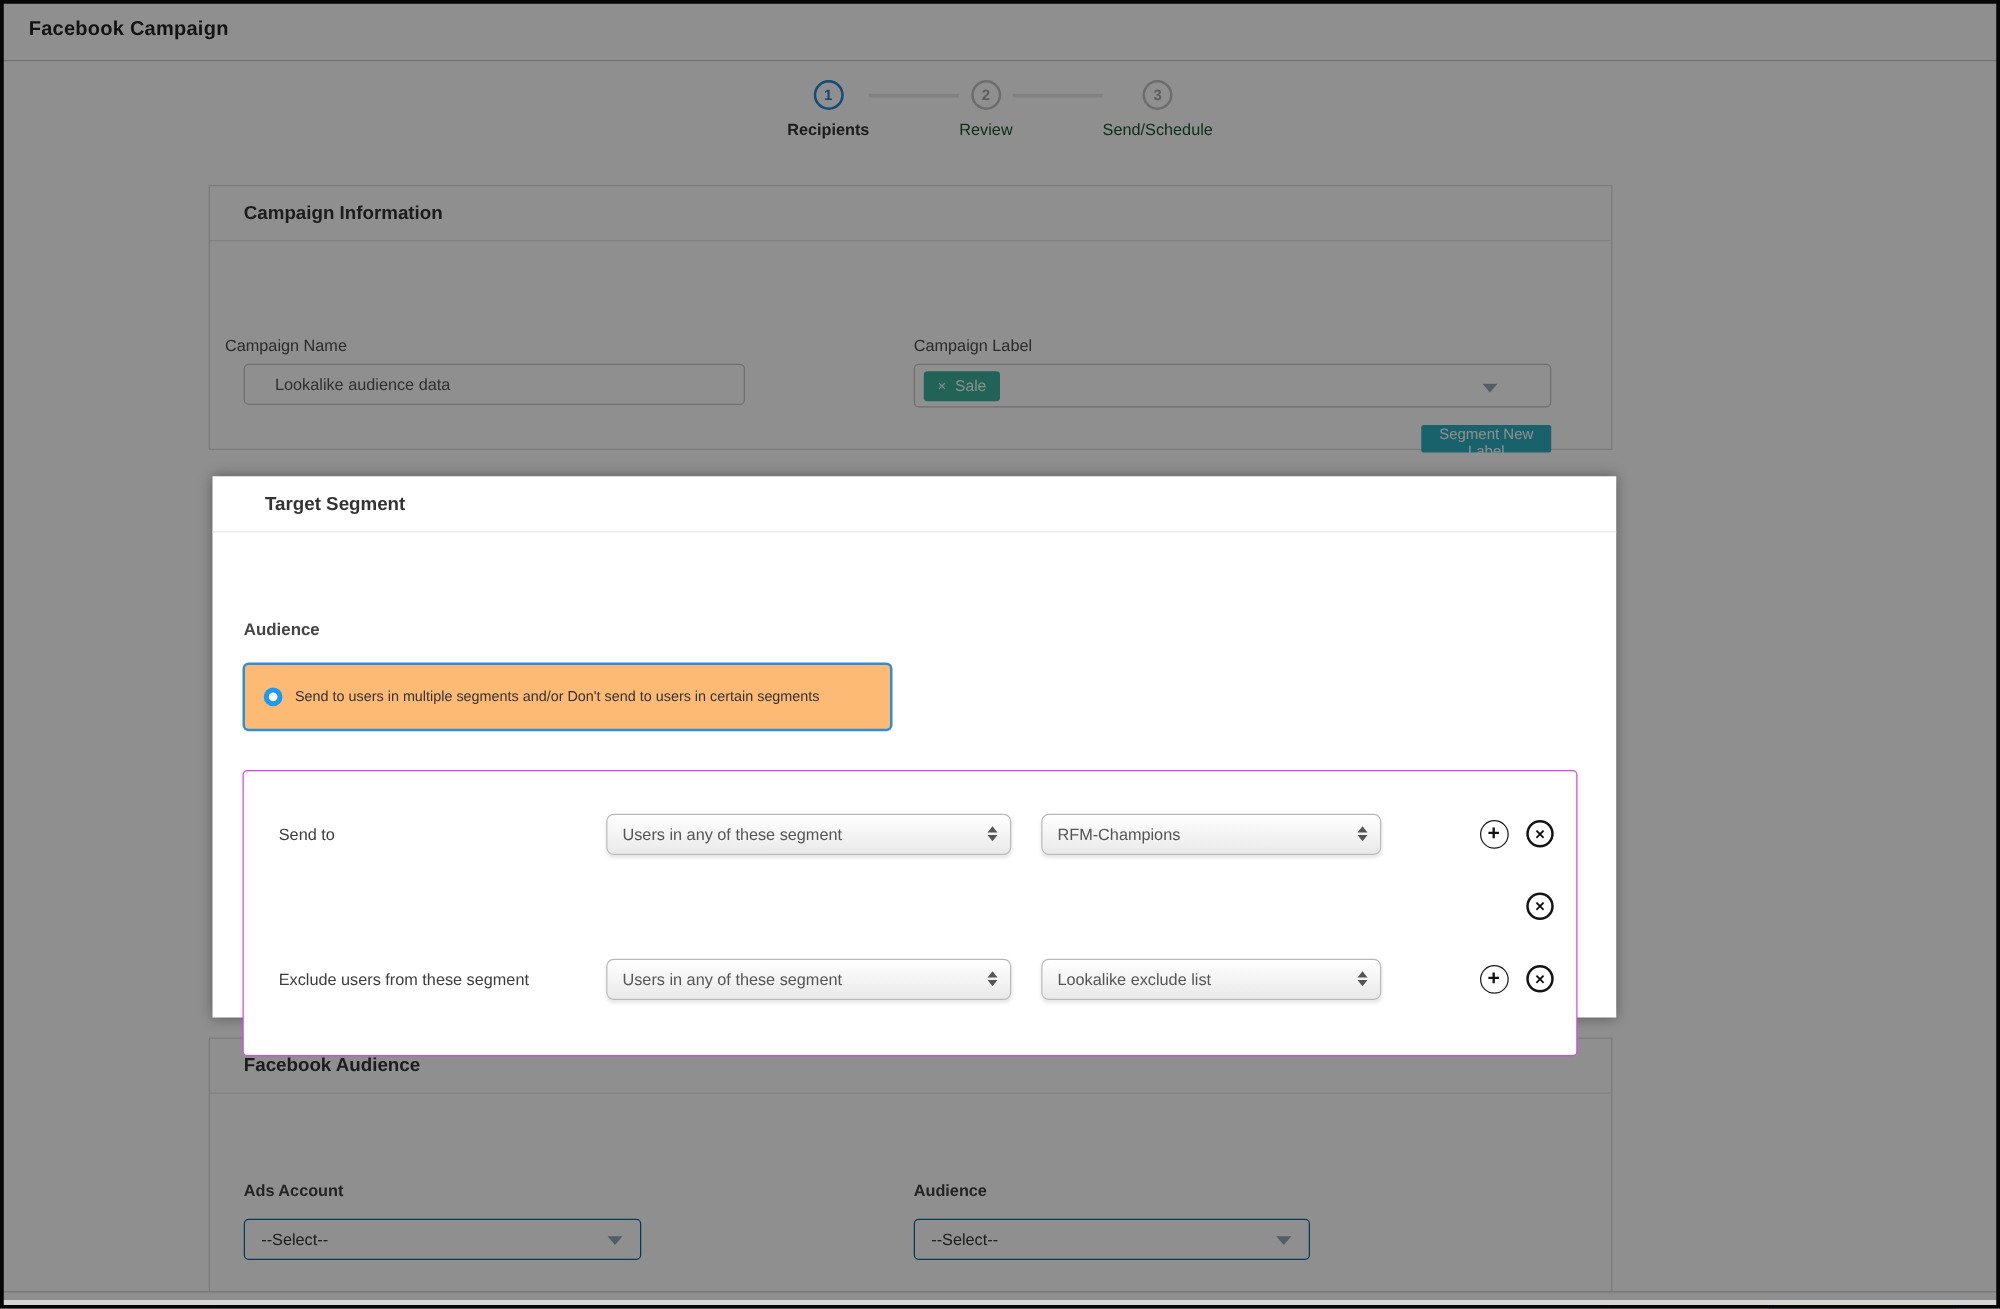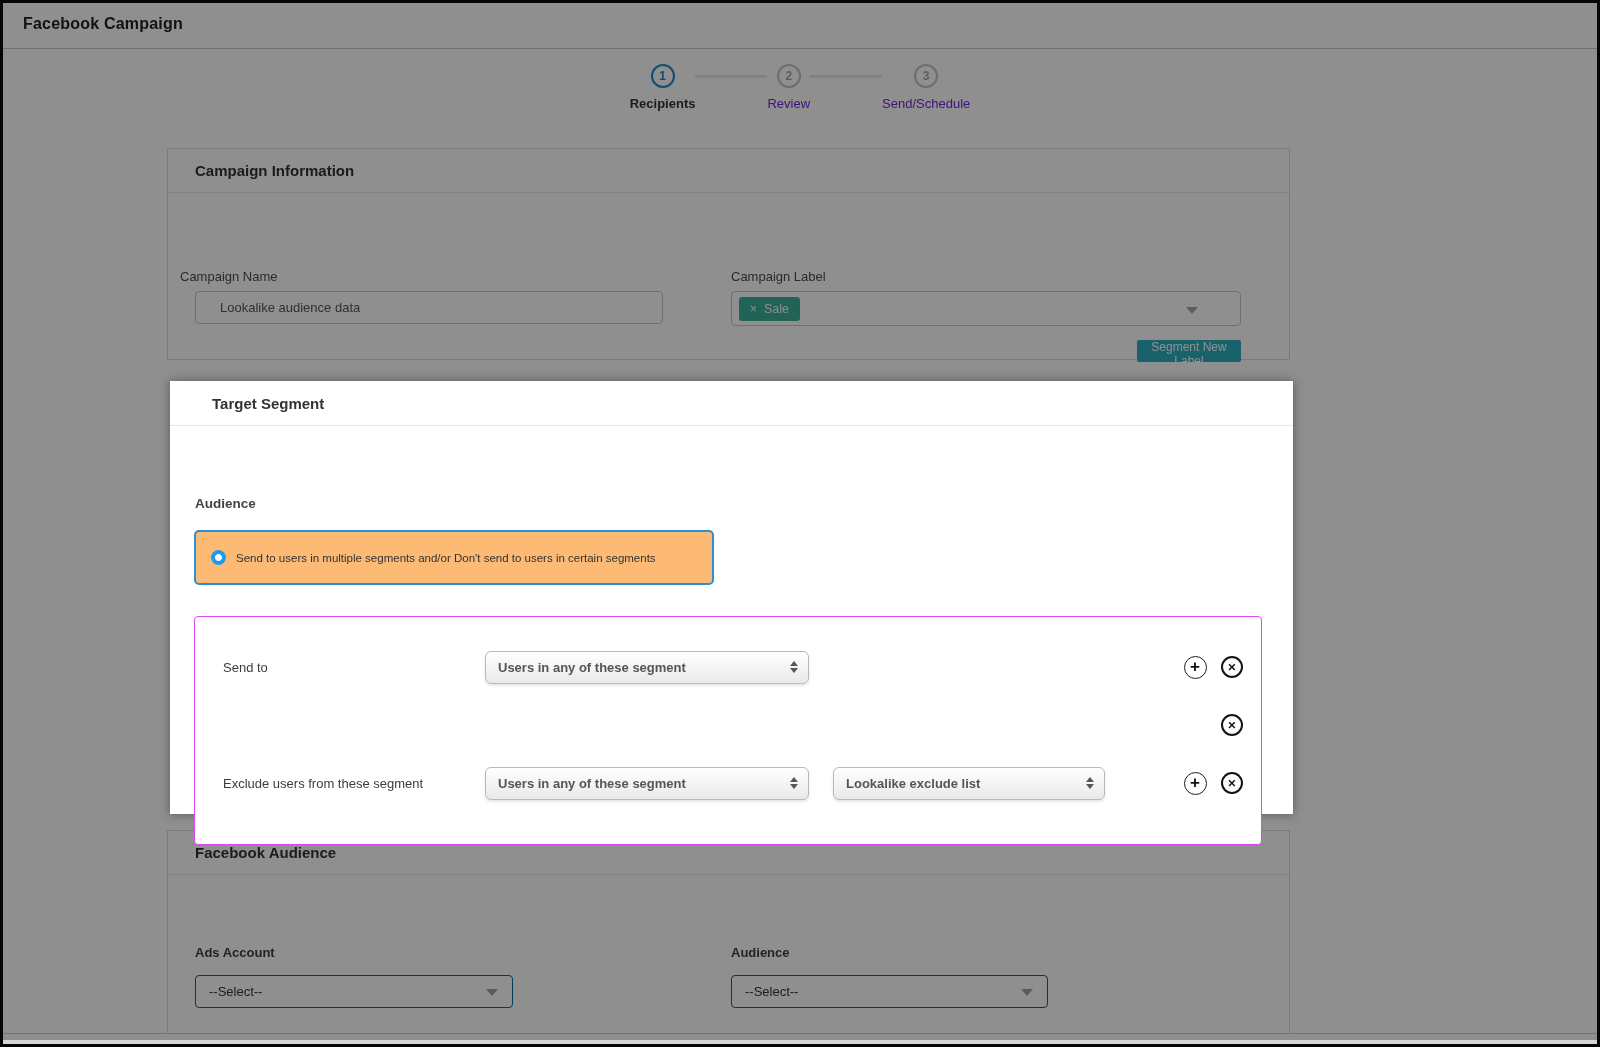--- a/index.html
+++ b/index.html
@@ -11,21 +11,21 @@
   
   .topbar { position:absolute; top:0; left:0; right:0; height:49px; background:#fff;
             border-bottom:1px solid #c9c9c9; display:flex; align-items:center; padding-left:23px; }
   .topbar h1 { font-size:16px; font-weight:bold; color:#222; letter-spacing:.2px; }
 
   
   .stepper { position:absolute; top:64px; left:0; right:0; display:flex; justify-content:center; align-items:flex-start; }
   .step { display:flex; flex-direction:column; align-items:center; }
   .step .circle { width:24px; height:24px; border-radius:50%; border:2px solid #c3c3c3; color:#a8a8a8;
                   display:flex; align-items:center; justify-content:center; font-size:12px; font-weight:bold; background:#fff; }
-  .step .slabel { margin-top:8px; font-size:13px; color:#6d28d9; white-space:nowrap; }
+  .step .slabel { margin-top:8px; font-size:13px; color:#14532d; white-space:nowrap; }
   .step.active .circle { border-color:#2386D0; color:#2386D0; }
   .step.active .slabel { color:#333; font-weight:bold; }
   .connector { width:72px; height:3px; background:#e6e6e6; margin-top:11px; }
 
   
   .card { position:absolute; background:#fff; border:1px solid #dcdcdc; }
   .card-header { height:44px; display:flex; align-items:center; padding-left:27px;
                  border-bottom:1px solid #e7e7e7; font-size:15px; font-weight:bold; color:#333; }
   .card-body { position:relative; }
 
@@ -58,21 +58,21 @@
   .seg-row { display:grid; grid-template-columns:262px 324px 24px 272px 70px 40px 34px;
              align-items:center; height:48px; margin-bottom:10px; }
   .c-label { grid-column:1; font-size:13px; color:#3c3c3c; padding-right:14px; }
   .c-sel1  { grid-column:2; }
   .c-sel2  { grid-column:4; }
   .c-add   { grid-column:6; justify-self:center; }
   .c-rem   { grid-column:7; justify-self:center; }
 
   .sel { position:relative; height:33px; width:100%; border:1px solid #b9b9b9; border-radius:6px;
          background:linear-gradient(#ffffff, #e9e9e9); box-shadow:0 2px 3px rgba(0,0,0,.10);
-         display:flex; align-items:center; padding:0 32px 0 12px; font-size:13px; color:#555; cursor:pointer;font-weight:bold; }
+         display:flex; align-items:center; padding:0 32px 0 12px; font-size:13px; color:#555; cursor:pointer; }
   .sel .arrows { position:absolute; right:10px; top:50%; transform:translateY(-50%);
                  display:flex; flex-direction:column; gap:2px; }
   .tri-up   { width:0; height:0; border-left:4px solid transparent; border-right:4px solid transparent; border-bottom:5px solid #555; }
   .tri-down { width:0; height:0; border-left:4px solid transparent; border-right:4px solid transparent; border-top:5px solid #555; }
 
   .icon-add { width:23px; height:23px; border:1.6px solid #1d1d1d; border-radius:50%; background:#fff; color:#111;
               display:flex; align-items:center; justify-content:center; font-size:17px; font-weight:600; cursor:pointer; }
   .icon-remove { width:22px; height:22px; border:2.6px solid #141414; border-radius:50%; background:#fff; color:#0e0e0e;
                  display:flex; align-items:center; justify-content:center; font-size:10.5px; font-weight:bold; cursor:pointer; }
 
@@ -121,21 +121,21 @@
         <span>3</span>
       </div>
     <div class="slabel">Send/Schedule</div>
   </div>
 </div>
 
 <section class="card card-campaign">
   <div class="card-header">Campaign Information</div>
   <div class="card-body">
     <div class="field-label" style="left:12px; top:76px;">Campaign Name</div>
-    <input class="text-input" style="left: 27px; top: 98px; width: 468px; padding-left: 24px;" value="Lookalike audience data">
+    <input class="text-input" style="left: 27px; top: 98px; width: 401px; padding-left: 24px;" value="Lookalike audience data">
     <div class="field-label" style="left:563px; top:76px;">Campaign Label</div>
     <div class="label-box" style="left:563px; top:98px; width:510px;">
       <span class="tag">
         <span class="tag-x">×</span>
         <span>Sale</span>
       </span>
       <span class="caret-down"></span>
     </div>
     <button class="btn-create">Segment New Label</button>
   </div>
@@ -155,20 +155,27 @@
 
       <div class="seg-row">
         <div class="c-label">Send to</div>
         <div class="c-sel1 sel">
           <span>Users in any of these segment</span>
           <span class="arrows">
               <span class="tri-up"></span>
               <span class="tri-down"></span>
             </span>
         </div>
+        <div class="c-sel2 sel">
+          <span>RFM-Champions</span>
+          <span class="arrows">
+              <span class="tri-up"></span>
+              <span class="tri-down"></span>
+            </span>
+        </div>
         <div class="c-add icon-add">+</div>
         <div class="c-rem icon-remove">✕</div>
       </div>
 
       <div class="seg-row">
         <div class="c-rem icon-remove">✕</div>
       </div>
 
       <div class="seg-row">
         <div class="c-label">Exclude users from these segment</div>

